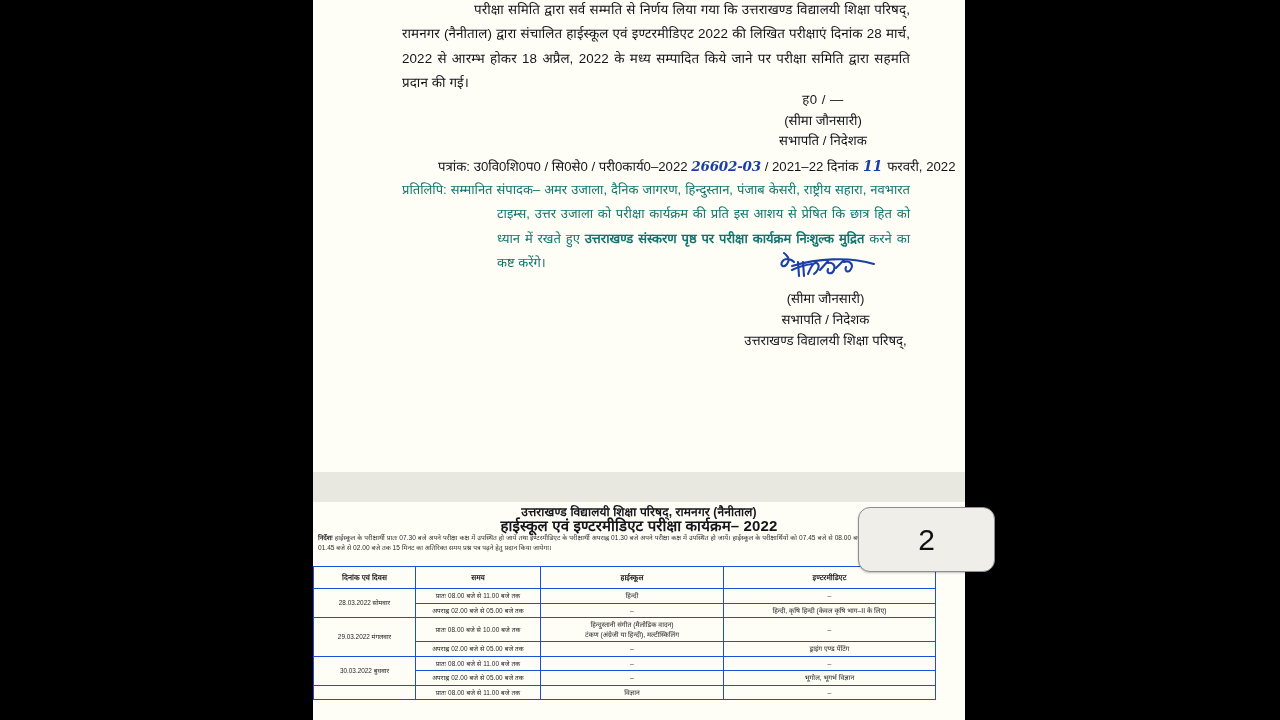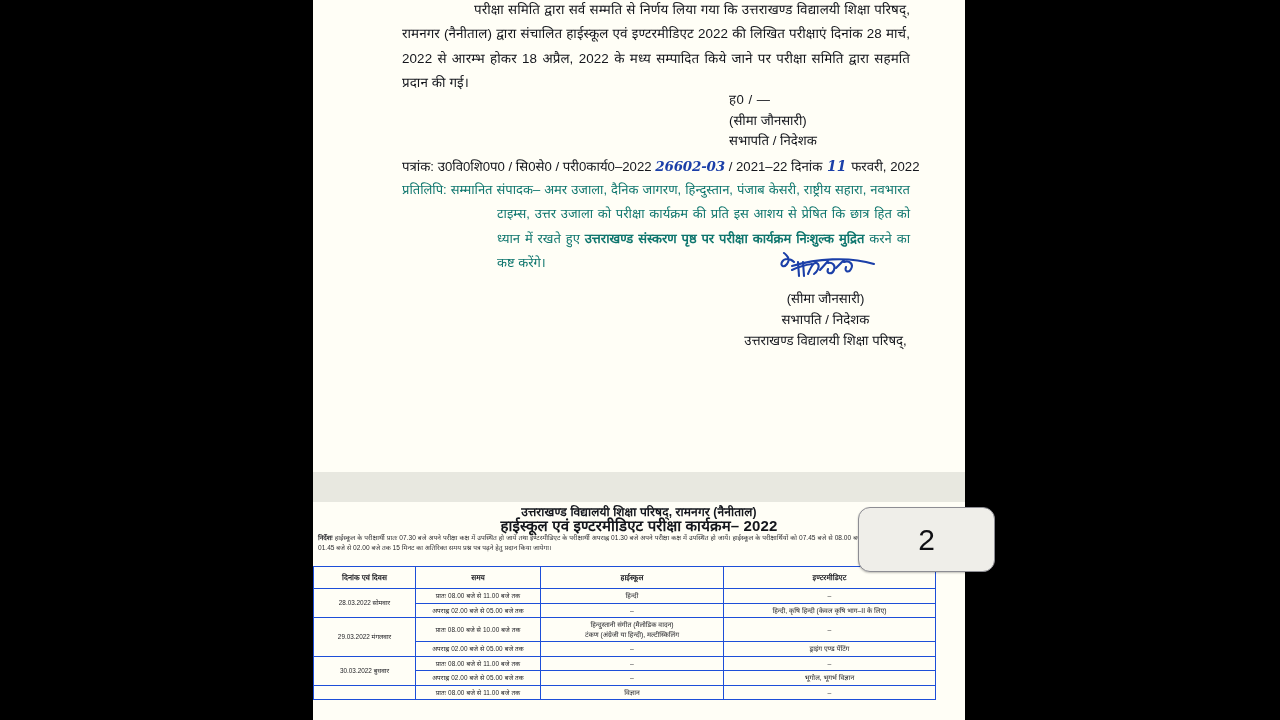--- a/index.html
+++ b/index.html
@@ -72,41 +72,41 @@
   .body-block p {
     margin: 0;
     text-align: justify;
     text-justify: inter-word;
   }
   .indent-first { text-indent: 72px; }
 
   
   .sig-block-top {
     position: absolute;
-    left: 416px;
+    left: 400px;
     top: 90px;
     width: 220px;
-    text-align: left;
+    text-align: center;
     font-size: 13.2px;
     line-height: 20.5px;
     color: #14161c;
   }
   .sig-block-top .ho { letter-spacing: 0.5px; }
 
   
   .ref-block {
     position: absolute;
     left: 89px;
     top: 154px;
     width: 508px;
     font-size: 13.2px;
     line-height: 24.3px;
     color: #14161c;
   }
-  .ref-line-1 { white-space: nowrap; }
+  .ref-line-1 { white-space: nowrap; margin-left: 36px; }
   .hand {
     font-family: "DejaVu Serif", serif;
     font-style: italic;
     font-weight: 700;
     color: #1b3fa8;
     letter-spacing: -0.2px;
     font-size: 13.5px;
   }
   .hand-date {
     font-family: "DejaVu Serif", serif;

